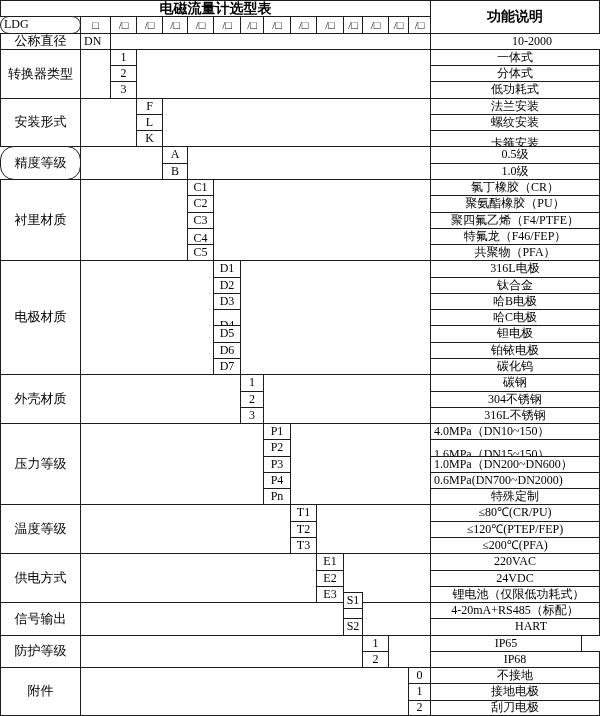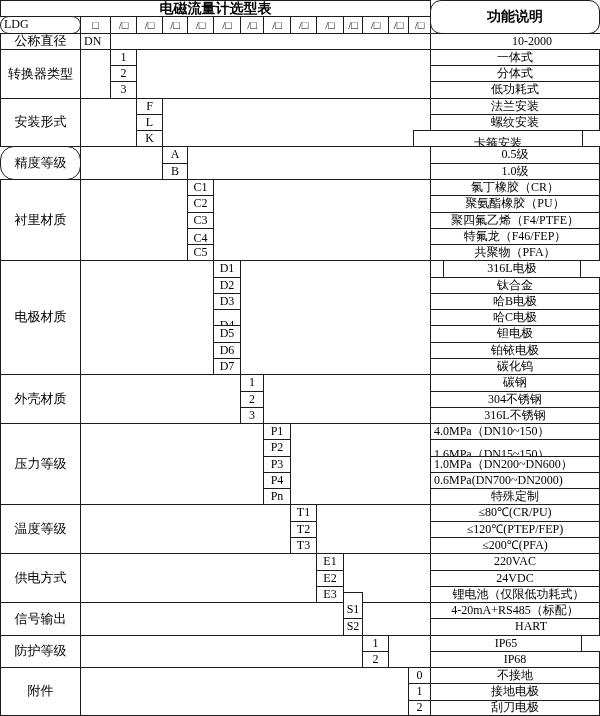--- a/index.html
+++ b/index.html
@@ -17,21 +17,21 @@
     background:#ffffff;
     display:flex;
     align-items:center;
     justify-content:center;
     font:12px/1.1 "Liberation Serif", serif;
     color:#000000;
     white-space:nowrap;
     overflow:hidden;
   }
   .title{font:bold 14px/1.1 "Liberation Sans", sans-serif;}
-  .fh{font:bold 14px/1.1 "Liberation Sans", sans-serif;border-radius:11px;}
+  .fh{font:bold 14px/1.1 "Liberation Sans", sans-serif;}
   .lbl{font-size:13px;}
   .al{justify-content:flex-start;padding-left:3px;}
   .slash{font-size:11px;padding-top:1px;}
   
   #title-cell{left:0;top:0;width:431px;height:17px;}
   #right-header-cell{left:430px;top:0;width:170px;height:34px;}
   #ldg-cell{left:0;top:16px;width:81px;height:18px;border-radius:9px;}
   #dn-box-cell{left:80px;top:16px;width:31px;height:18px;font-size:11px;}
 </style>
 </head>
@@ -69,21 +69,21 @@
     <div class="cell" style="left: 430px; top: 65px; width: 170px; height: 17px;">分体式</div>
     <div class="cell" style="left: 430px; top: 81px; width: 170px; height: 18px;">低功耗式</div>
     <div class="cell lbl" style="left: 0px; top: 98px; width: 81px; height: 49px;">安装形式</div>
     <div class="cell" style="left: 80px; top: 98px; width: 57px; height: 49px;"></div>
     <div class="cell" style="left: 136px; top: 98px; width: 27px; height: 17px;">F</div>
     <div class="cell" style="left: 136px; top: 114px; width: 27px; height: 17px;">L</div>
     <div class="cell" style="left: 136px; top: 130px; width: 27px; height: 17px;">K</div>
     <div class="cell" style="left: 162px; top: 98px; width: 269px; height: 49px;"></div>
     <div class="cell" style="left: 430px; top: 98px; width: 170px; height: 17px;">法兰安装</div>
     <div class="cell" style="left: 430px; top: 114px; width: 170px; height: 17px;">螺纹安装</div>
-    <div class="cell" style="left: 413px; top: 130px; width: 170px; height: 27px; text-decoration: underline;">卡箍安装</div>
+    <div class="cell" style="left: 430px; top: 130px; width: 170px; height: 27px; text-decoration: underline;">卡箍安装</div>
     <div class="cell lbl" style="left: 0px; top: 146px; width: 81px; height: 34px; border-radius: 14px;">精度等级</div>
     <div class="cell" style="left: 80px; top: 146px; width: 83px; height: 34px;"></div>
     <div class="cell" style="left: 162px; top: 146px; width: 26px; height: 18px;">A</div>
     <div class="cell" style="left: 162px; top: 163px; width: 26px; height: 17px;">B</div>
     <div class="cell" style="left: 187px; top: 146px; width: 244px; height: 34px;"></div>
     <div class="cell" style="left: 430px; top: 146px; width: 170px; height: 18px;">0.5级</div>
     <div class="cell" style="left: 430px; top: 163px; width: 170px; height: 17px;">1.0级</div>
     <div class="cell lbl" style="left: 0px; top: 179px; width: 81px; height: 82px;">衬里材质</div>
     <div class="cell" style="left: 80px; top: 179px; width: 108px; height: 82px;"></div>
     <div class="cell" style="left: 187px; top: 179px; width: 27px; height: 17px; text-align: right;">C1</div>
@@ -100,21 +100,21 @@
     <div class="cell lbl" style="left: 0px; top: 260px; width: 81px; height: 115px;">电极材质</div>
     <div class="cell" style="left: 80px; top: 260px; width: 134px; height: 115px;"></div>
     <div class="cell" style="left: 213px; top: 260px; width: 28px; height: 18px;">D1</div>
     <div class="cell" style="left: 213px; top: 277px; width: 28px; height: 17px;">D2</div>
     <div class="cell" style="left: 213px; top: 293px; width: 28px; height: 17px;">D3</div>
     <div class="cell" style="left: 213px; top: 309px; width: 28px; height: 33px;">D4</div>
     <div class="cell" style="left: 213px; top: 325px; width: 28px; height: 18px;">D5</div>
     <div class="cell" style="left: 213px; top: 342px; width: 28px; height: 17px;">D6</div>
     <div class="cell" style="left: 213px; top: 358px; width: 28px; height: 17px;">D7</div>
     <div class="cell" style="left: 240px; top: 260px; width: 191px; height: 115px;"></div>
-    <div class="cell" style="left: 430px; top: 260px; width: 138px; height: 18px; margin-left: 13px;">316L电极</div>
+    <div class="cell" style="left: 430px; top: 260px; width: 170px; height: 18px;">316L电极</div>
     <div class="cell" style="left: 430px; top: 277px; width: 170px; height: 17px;">钛合金</div>
     <div class="cell" style="left: 430px; top: 293px; width: 170px; height: 17px;">哈B电极</div>
     <div class="cell" style="left: 430px; top: 309px; width: 170px; height: 17px;">哈C电极</div>
     <div class="cell" style="left: 430px; top: 325px; width: 170px; height: 18px;">钽电极</div>
     <div class="cell" style="left: 430px; top: 342px; width: 170px; height: 17px;">铂铱电极</div>
     <div class="cell" style="left: 430px; top: 358px; width: 170px; height: 17px;">碳化钨</div>
     <div class="cell lbl" style="left: 0px; top: 374px; width: 81px; height: 50px;">外壳材质</div>
     <div class="cell" style="left: 80px; top: 374px; width: 161px; height: 50px;"></div>
     <div class="cell" style="left: 240px; top: 374px; width: 24px; height: 18px;">1</div>
     <div class="cell" style="left: 240px; top: 391px; width: 24px; height: 17px;">2</div>
@@ -149,21 +149,21 @@
     <div class="cell" style="left: 80px; top: 553px; width: 237px; height: 50px;"></div>
     <div class="cell" style="left: 316px; top: 553px; width: 28px; height: 18px;">E1</div>
     <div class="cell" style="left: 316px; top: 570px; width: 28px; height: 17px;">E2</div>
     <div class="cell" style="left: 316px; top: 586px; width: 28px; height: 17px;">E3</div>
     <div class="cell" style="left: 343px; top: 553px; width: 88px; height: 50px;"></div>
     <div class="cell" style="left: 430px; top: 553px; width: 170px; height: 18px;">220VAC</div>
     <div class="cell" style="left: 430px; top: 570px; width: 170px; height: 17px;">24VDC</div>
     <div class="cell" style="left: 430px; top: 586px; width: 170px; height: 17px; padding-left: 7px;">锂电池（仅限低功耗式）</div>
     <div class="cell lbl" style="left: 0px; top: 602px; width: 81px; height: 34px;">信号输出</div>
     <div class="cell" style="left: 80px; top: 602px; width: 264px; height: 34px;"></div>
-    <div class="cell" style="left: 343px; top: 592px; width: 20px; height: 35px;">S1</div>
+    <div class="cell" style="left: 343px; top: 592px; width: 20px; height: 17px;">S1</div>
     <div class="cell" style="left: 343px; top: 618px; width: 20px; height: 18px;">S2</div>
     <div class="cell" style="left: 362px; top: 602px; width: 69px; height: 34px;"></div>
     <div class="cell" style="left: 430px; top: 602px; width: 170px; height: 17px;">4-20mA+RS485（标配）</div>
     <div class="cell" style="left: 430px; top: 618px; width: 170px; height: 18px; padding-left: 32px;">HART</div>
     <div class="cell lbl" style="left: 0px; top: 635px; width: 81px; height: 33px;">防护等级</div>
     <div class="cell" style="left: 80px; top: 635px; width: 283px; height: 33px;"></div>
     <div class="cell" style="left: 362px; top: 635px; width: 27px; height: 17px;">1</div>
     <div class="cell" style="left: 362px; top: 651px; width: 27px; height: 17px;">2</div>
     <div class="cell" style="left: 388px; top: 635px; width: 43px; height: 33px;"></div>
     <div class="cell" style="left: 430px; top: 635px; width: 152px; height: 17px;">IP65</div>

